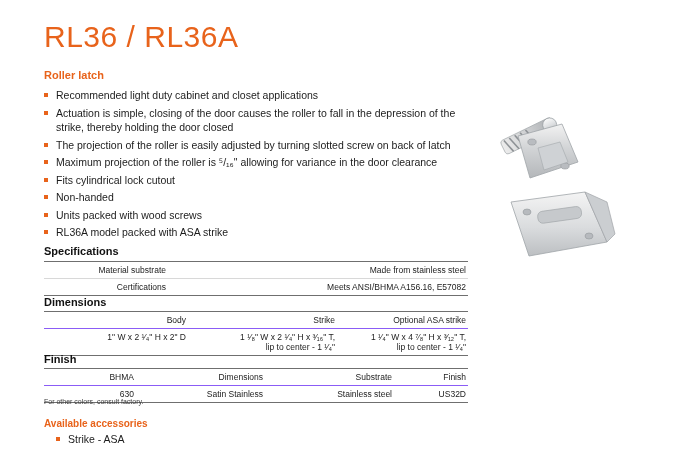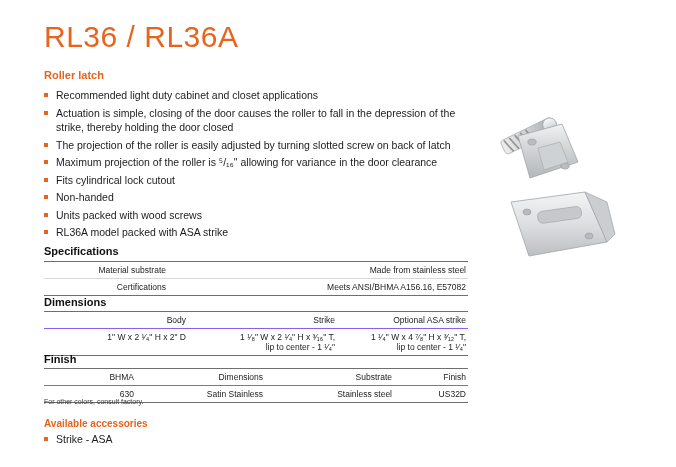--- a/index.html
+++ b/index.html
@@ -112,21 +112,21 @@
   .acc-head {
     position: absolute;
     left: 44px;
     top: 418px;
     font-size: 10px;
     font-weight: bold;
     color: #e8631b;
   }
   .acc-list {
     position: absolute;
-    left: 44px;
+    left: 56px;
     top: 432px;
   }
   
   .prod {
     position: absolute;
   }
 </style>
 </head>
 <body>
 

